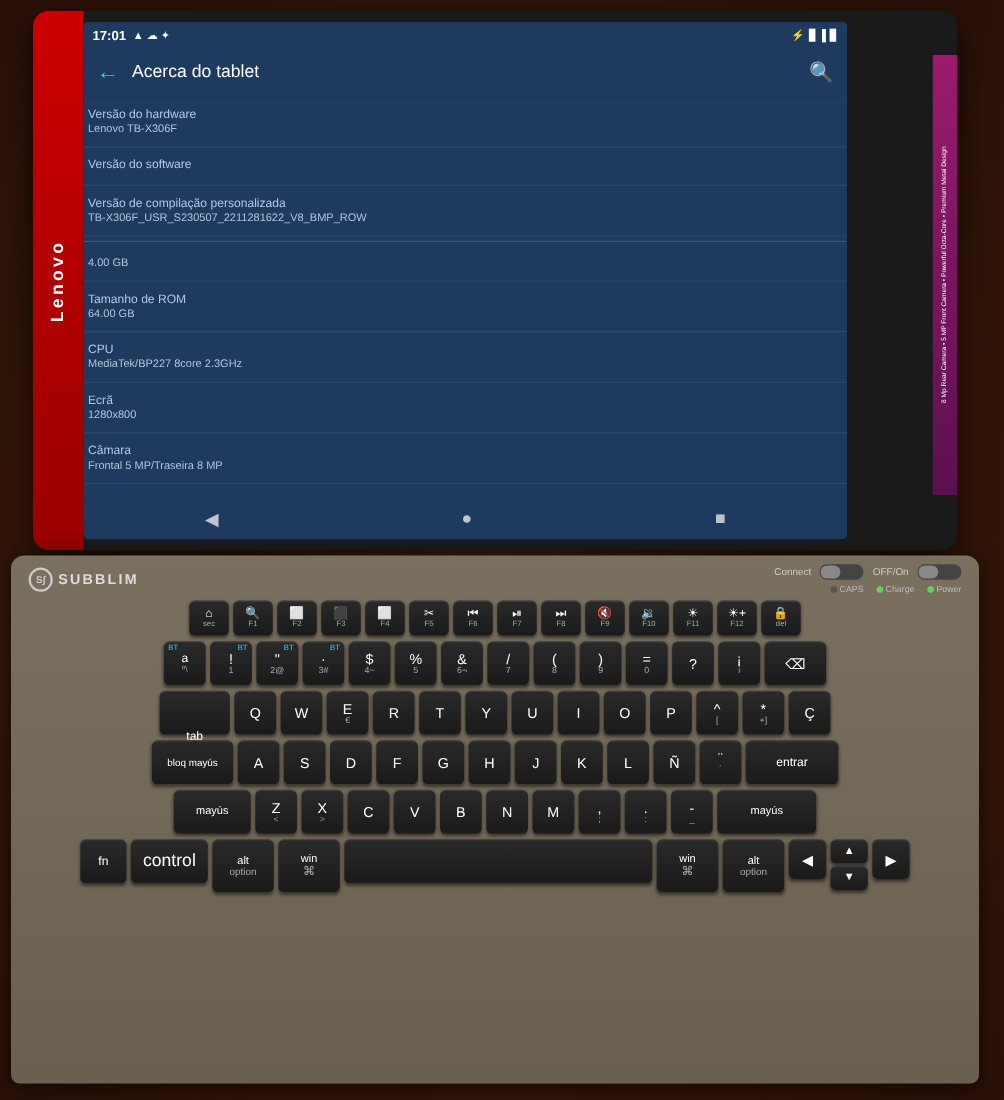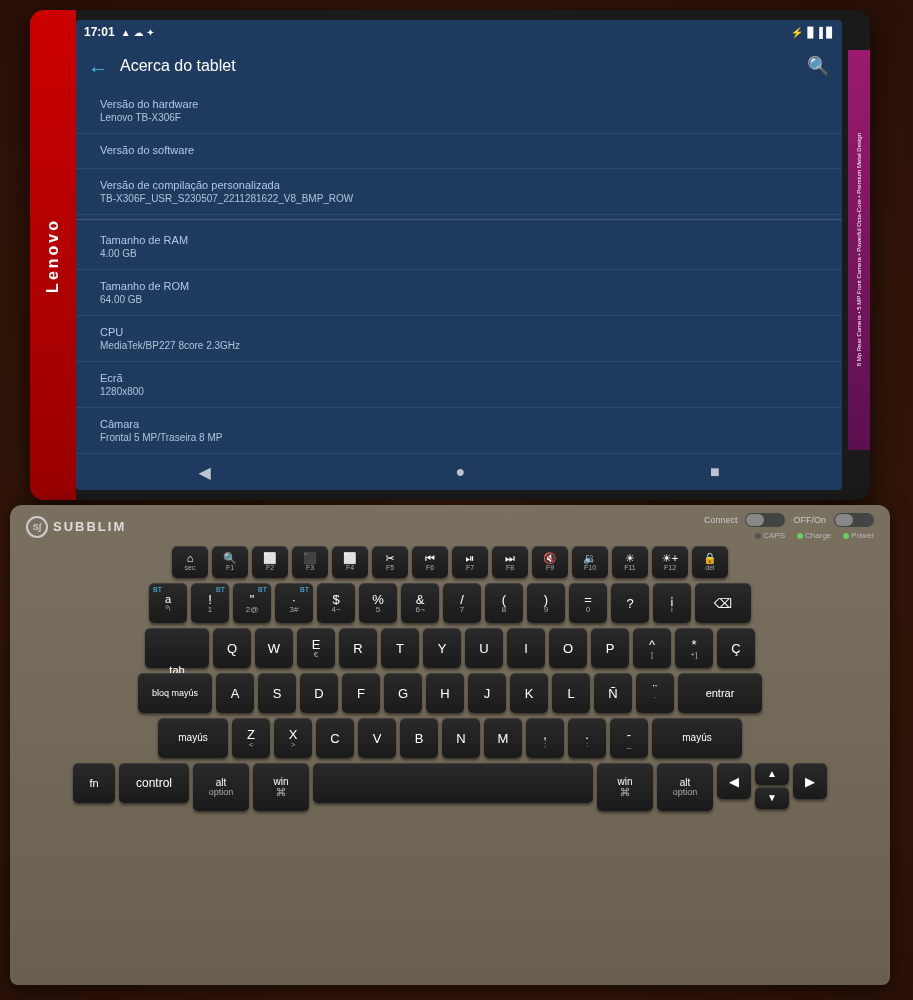--- a/index.html
+++ b/index.html
@@ -77,21 +77,21 @@
       transform: rotate(180deg);
       white-space: nowrap;
       line-height: 1.4;
     }
 
     
     .tablet-screen {
       position: absolute;
       left: 46px;
       top: 10px;
-      width: 766px;
+      width: 694px;
       height: 470px;
       background: #1e3a5f;
       border-radius: 4px;
       overflow: hidden;
     }
 
     
     .status-bar {
       position: absolute;
       top: 0;
@@ -159,21 +159,21 @@
       top: 68px;
       left: 0;
       right: 0;
       bottom: 36px;
       background: #1e3a5f;
       overflow-y: auto;
       padding: 0;
     }
 
     .setting-item {
-      padding: 10px 24px;
+      padding: 10px 4px;
       border-bottom: 1px solid rgba(255,255,255,0.08);
     }
     .setting-label {
       color: #b0c8e8;
       font-size: 11px;
       margin-bottom: 2px;
     }
     .setting-value {
       color: #ccdaee;
       font-size: 10px;
@@ -412,21 +412,20 @@
       </div>
       <div class="setting-item">
         <div class="setting-label">Versão do software</div>
       </div>
       <div class="setting-item">
         <div class="setting-label">Versão de compilação personalizada</div>
         <div class="setting-value">TB-X306F_USR_S230507_2211281622_V8_BMP_ROW</div>
       </div>
       <div class="divider"></div>
       <div class="setting-item">
-        <div class="setting-label">Tamanho de RAM</div>
         <div class="setting-value">4.00 GB</div>
       </div>
       <div class="setting-item">
         <div class="setting-label">Tamanho de ROM</div>
         <div class="setting-value">64.00 GB</div>
       </div>
       <div class="setting-item">
         <div class="setting-label">CPU</div>
         <div class="setting-value">MediaTek/BP227 8core 2.3GHz</div>
       </div>
@@ -740,21 +739,21 @@
       <div class="key rshift">
           <span class="key-main" style="font-size:10px;">mayús</span>
         </div>
     </div>
 
     <div class="kb-row">
       <div class="key fn-key">
           <span class="key-main" style="font-size:11px;">fn</span>
         </div>
       <div class="key wider">
-          <span class="key-main" style="font-size:12px;text-align:center;">control</span>
+          <span class="key-main" style="font-size:16px;text-align:center;">control</span>
         </div>
       <div class="key wide" style="height:48px;">
         <span class="key-main" style="font-size:10px;">alt</span>
         <span class="key-sub" style="font-size:9px;">option</span>
       </div>
       <div class="key wide" style="height:48px;">
         <span class="key-main" style="font-size:10px;">win</span>
         <span class="key-sub" style="font-size:11px;">⌘</span>
       </div>
       <div class="key space"></div>

